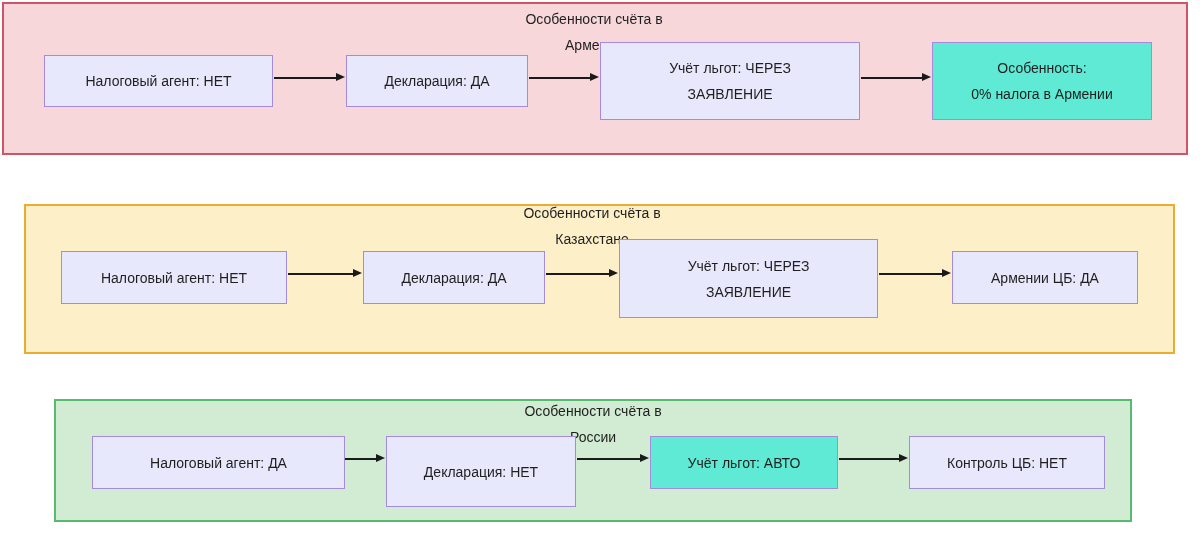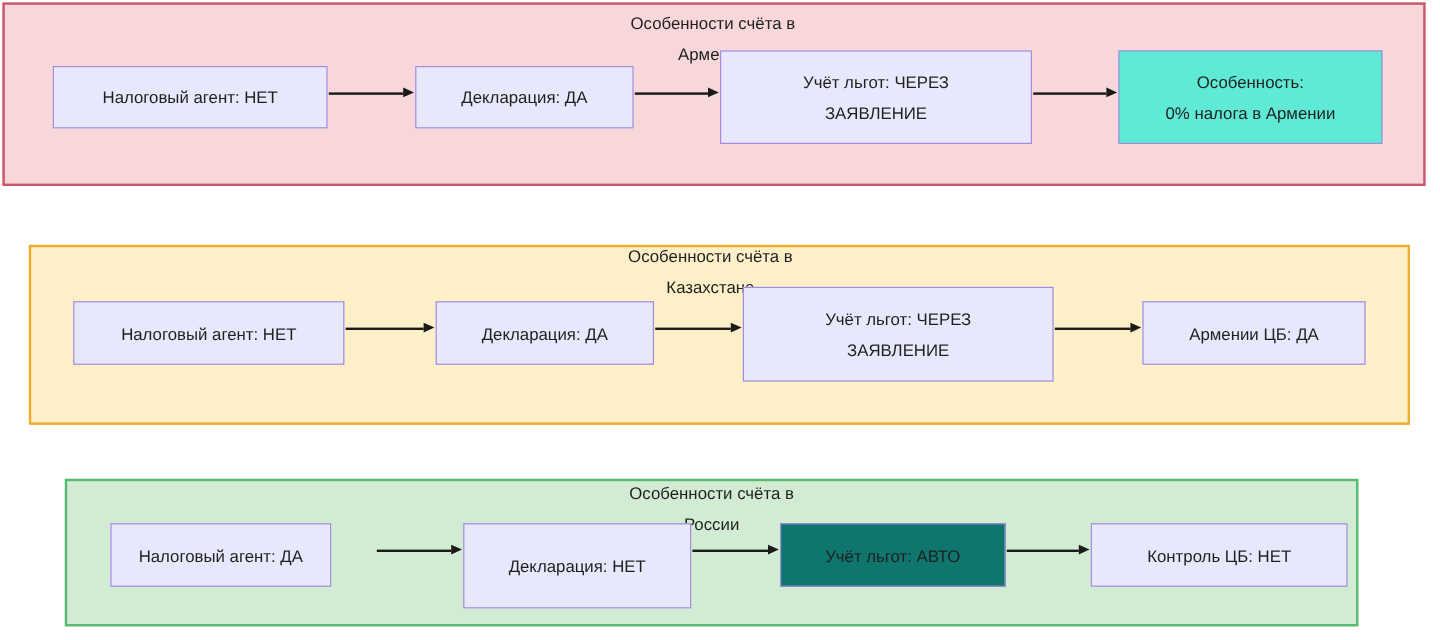--- a/index.html
+++ b/index.html
@@ -132,17 +132,17 @@
       <div class="head" style="left: 62px;"></div>
     </div>
     <div class="arrow" style="left: 577px; top: 454px; width: 72px;">
       <div class="shaft" style="width: 63px;"></div>
       <div class="head" style="left: 63px;"></div>
     </div>
     <div class="arrow" style="left: 839px; top: 454px; width: 69px;">
       <div class="shaft" style="width: 60px;"></div>
       <div class="head" style="left: 60px;"></div>
     </div>
-    <div class="node" style="left: 92px; top: 436px; width: 184px; height: 53px; background: rgb(232, 232, 252); border-color: rgb(164, 139, 219);">Налоговый агент: ДА</div>
+    <div class="node" style="left: 92px; top: 436px; width: 253px; height: 53px; background: rgb(232, 232, 252); border-color: rgb(164, 139, 219);">Налоговый агент: ДА</div>
     <div class="node" style="left: 386px; top: 436px; width: 190px; height: 71px; background: rgb(232, 232, 252); border-color: rgb(164, 139, 219);">Декларация: НЕТ</div>
-    <div class="node" style="left: 650px; top: 436px; width: 188px; height: 53px; background: #0f766e; border-color: rgb(164, 139, 219);">Учёт льгот: АВТО</div>
-    <div class="node" style="left: 909px; top: 436px; width: 214px; height: 53px; background: rgb(232, 232, 252); border-color: rgb(164, 139, 219);">Контроль ЦБ: НЕТ</div>
+    <div class="node" style="left: 650px; top: 436px; width: 188px; height: 53px; background: #5eead4; border-color: rgb(164, 139, 219);">Учёт льгот: АВТО</div>
+    <div class="node" style="left: 909px; top: 436px; width: 196px; height: 53px; background: rgb(232, 232, 252); border-color: rgb(164, 139, 219);">Контроль ЦБ: НЕТ</div>
   </div>
 
 </body></html>

